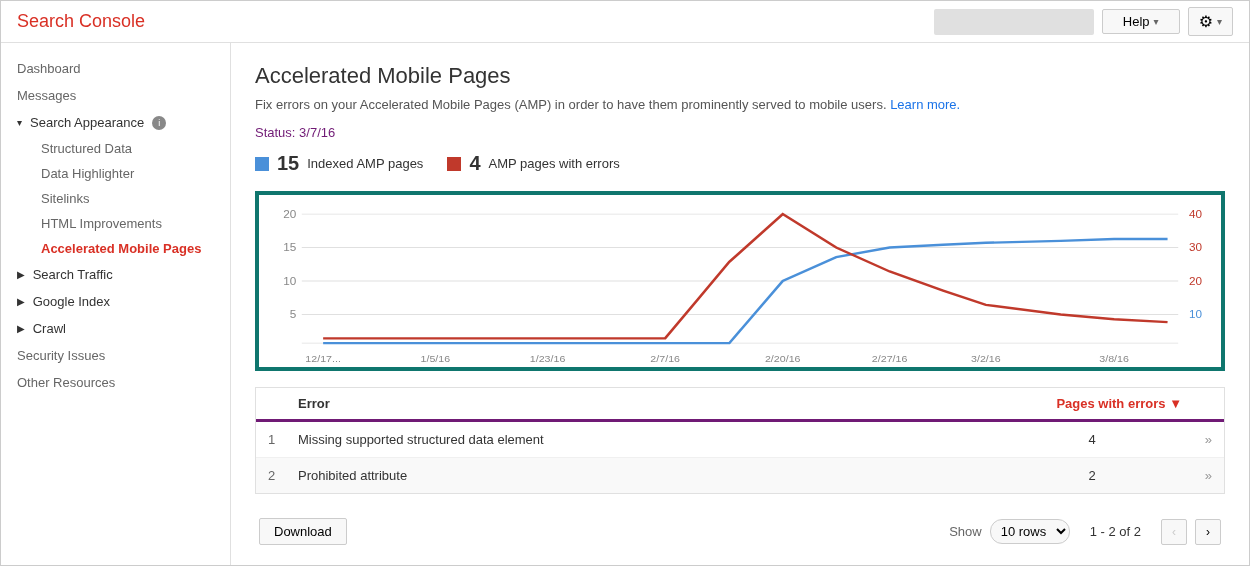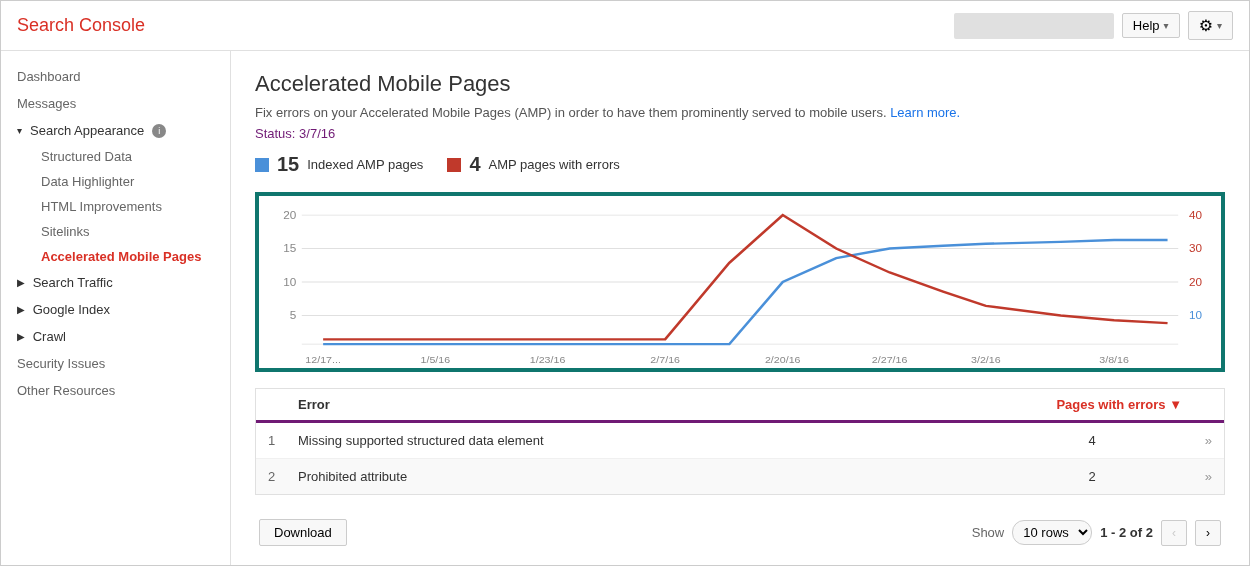--- a/index.html
+++ b/index.html
@@ -1,46 +1,46 @@
 <!DOCTYPE html>
 <html><head>
   <meta charset="utf-8">
   <style>
     * { box-sizing: border-box; margin: 0; padding: 0; }
     body { font-family: Arial, sans-serif; font-size: 13px; background: #f1f1f1; color: #333; }
     
     .app-container { width: 1250px; height: 566px; border: 1px solid #ccc; background: #f1f1f1; display: flex; flex-direction: column; overflow: hidden; }
     
     
-    .header { height: 50px; background: #fff; border-bottom: 1px solid #e0e0e0; display: flex; align-items: center; padding: 0 16px; justify-content: space-between; }
+    .header { height: 42px; background: #fff; border-bottom: 1px solid #e0e0e0; display: flex; align-items: center; padding: 0 16px; justify-content: space-between; }
     .header-left { display: flex; align-items: center; }
     .app-title { color: #d93025; font-size: 18px; font-weight: normal; }
     .header-right { display: flex; align-items: center; gap: 8px; }
     .url-bar { width: 160px; height: 26px; background: #e0e0e0; border-radius: 2px; }
-    .help-btn { border: 1px solid #ccc; background: #f8f8f8; padding: 4px 10px; cursor: pointer; font-size: 13px; border-radius: 2px; display: flex; align-items: center; gap: 4px; }
+    .help-btn { border: 1px solid #ccc; background: #f8f8f8; padding: 4px 20px; cursor: pointer; font-size: 13px; border-radius: 2px; display: flex; align-items: center; gap: 4px; }
     .gear-btn { border: 1px solid #ccc; background: #f8f8f8; padding: 4px 10px; cursor: pointer; font-size: 16px; border-radius: 2px; display: flex; align-items: center; gap: 4px; }
     .dropdown-arrow { font-size: 10px; color: #666; }
     
     
     .main-layout { display: flex; flex: 1; overflow: hidden; }
     
     
     .sidebar { width: 230px; background: #fff; border-right: 1px solid #e0e0e0; padding: 12px 0; flex-shrink: 0; overflow-y: auto; }
     .sidebar-item { padding: 6px 16px; cursor: pointer; color: #666; font-size: 13px; }
     .sidebar-item.active { color: #d93025; font-weight: bold; }
     .sidebar-section-header { padding: 6px 16px; display: flex; align-items: center; gap: 4px; cursor: pointer; color: #333; font-size: 13px; }
     .sidebar-section-header .arrow { font-size: 10px; margin-right: 4px; }
     .sidebar-sub { padding-left: 32px; }
     .sidebar-sub .sidebar-item { padding: 5px 8px; }
     .info-icon { display: inline-flex; align-items: center; justify-content: center; width: 14px; height: 14px; background: #888; color: #fff; border-radius: 50%; font-size: 9px; margin-left: 4px; }
     
     
     .content { flex: 1; padding: 20px 24px; overflow-y: auto; background: #fff; }
     .page-title { font-size: 22px; font-weight: normal; color: #333; margin-bottom: 8px; }
-    .description { font-size: 13px; color: #555; margin-bottom: 6px; }
+    .description { font-size: 13px; color: #555; margin-bottom: 13px; }
     .learn-more { color: #1a73e8; text-decoration: none; }
     .status { font-size: 13px; color: #701a75; margin-bottom: 12px; }
     
     
     .legend { display: flex; align-items: center; gap: 24px; margin-bottom: 16px; }
     .legend-item { display: flex; align-items: center; gap: 6px; font-size: 13px; }
     .legend-box { width: 14px; height: 14px; display: inline-block; }
     .legend-count { font-size: 20px; font-weight: bold; margin: 0 2px; }
     
     
@@ -57,21 +57,21 @@
     .col-pages { width: 180px; text-align: right; color: #d93025; font-weight: bold; cursor: pointer; }
     .col-pages-val { width: 60px; text-align: center; }
     .col-arrow { width: 30px; text-align: right; color: #999; }
     
     
     .footer-row { display: flex; align-items: center; justify-content: space-between; padding: 8px 4px; }
     .download-btn { border: 1px solid #ccc; background: #f8f8f8; padding: 5px 14px; cursor: pointer; font-size: 13px; border-radius: 2px; }
     .pagination { display: flex; align-items: center; gap: 8px; font-size: 13px; color: #333; }
     .show-label { color: #666; }
     .rows-select { border: 1px solid #ccc; padding: 3px 6px; font-size: 13px; background: #f8f8f8; cursor: pointer; border-radius: 12px; }
-    .page-info { margin: 0 0; font-weight: bold; }
+    .page-info { margin: 0 12px; }
     .nav-btn { border: 1px solid #ccc; background: #f8f8f8; width: 26px; height: 26px; display: flex; align-items: center; justify-content: center; cursor: pointer; border-radius: 2px; font-size: 12px; }
     .nav-btn.disabled { color: #ccc; cursor: default; }
   </style>
 </head>
 <body>
 
 <div class="app-container">
 
   <div class="header">
     <div class="header-left">
@@ -102,24 +102,24 @@
         <span class="info-icon">i</span>
       </div>
       <div class="sidebar-sub">
         <div class="sidebar-item">
           <span>Structured Data</span>
         </div>
         <div class="sidebar-item">
           <span>Data Highlighter</span>
         </div>
         <div class="sidebar-item">
+          <span>Sitelinks</span>
+        </div>
+        <div class="sidebar-item">
           <span>HTML Improvements</span>
-        </div>
-        <div class="sidebar-item">
-          <span>Sitelinks</span>
         </div>
         <div class="sidebar-item active">
           <span>Accelerated Mobile Pages</span>
         </div>
       </div>
 
       <div class="sidebar-section-header">
         <span class="arrow">▶</span>
         <span>Search Traffic</span>
       </div>

